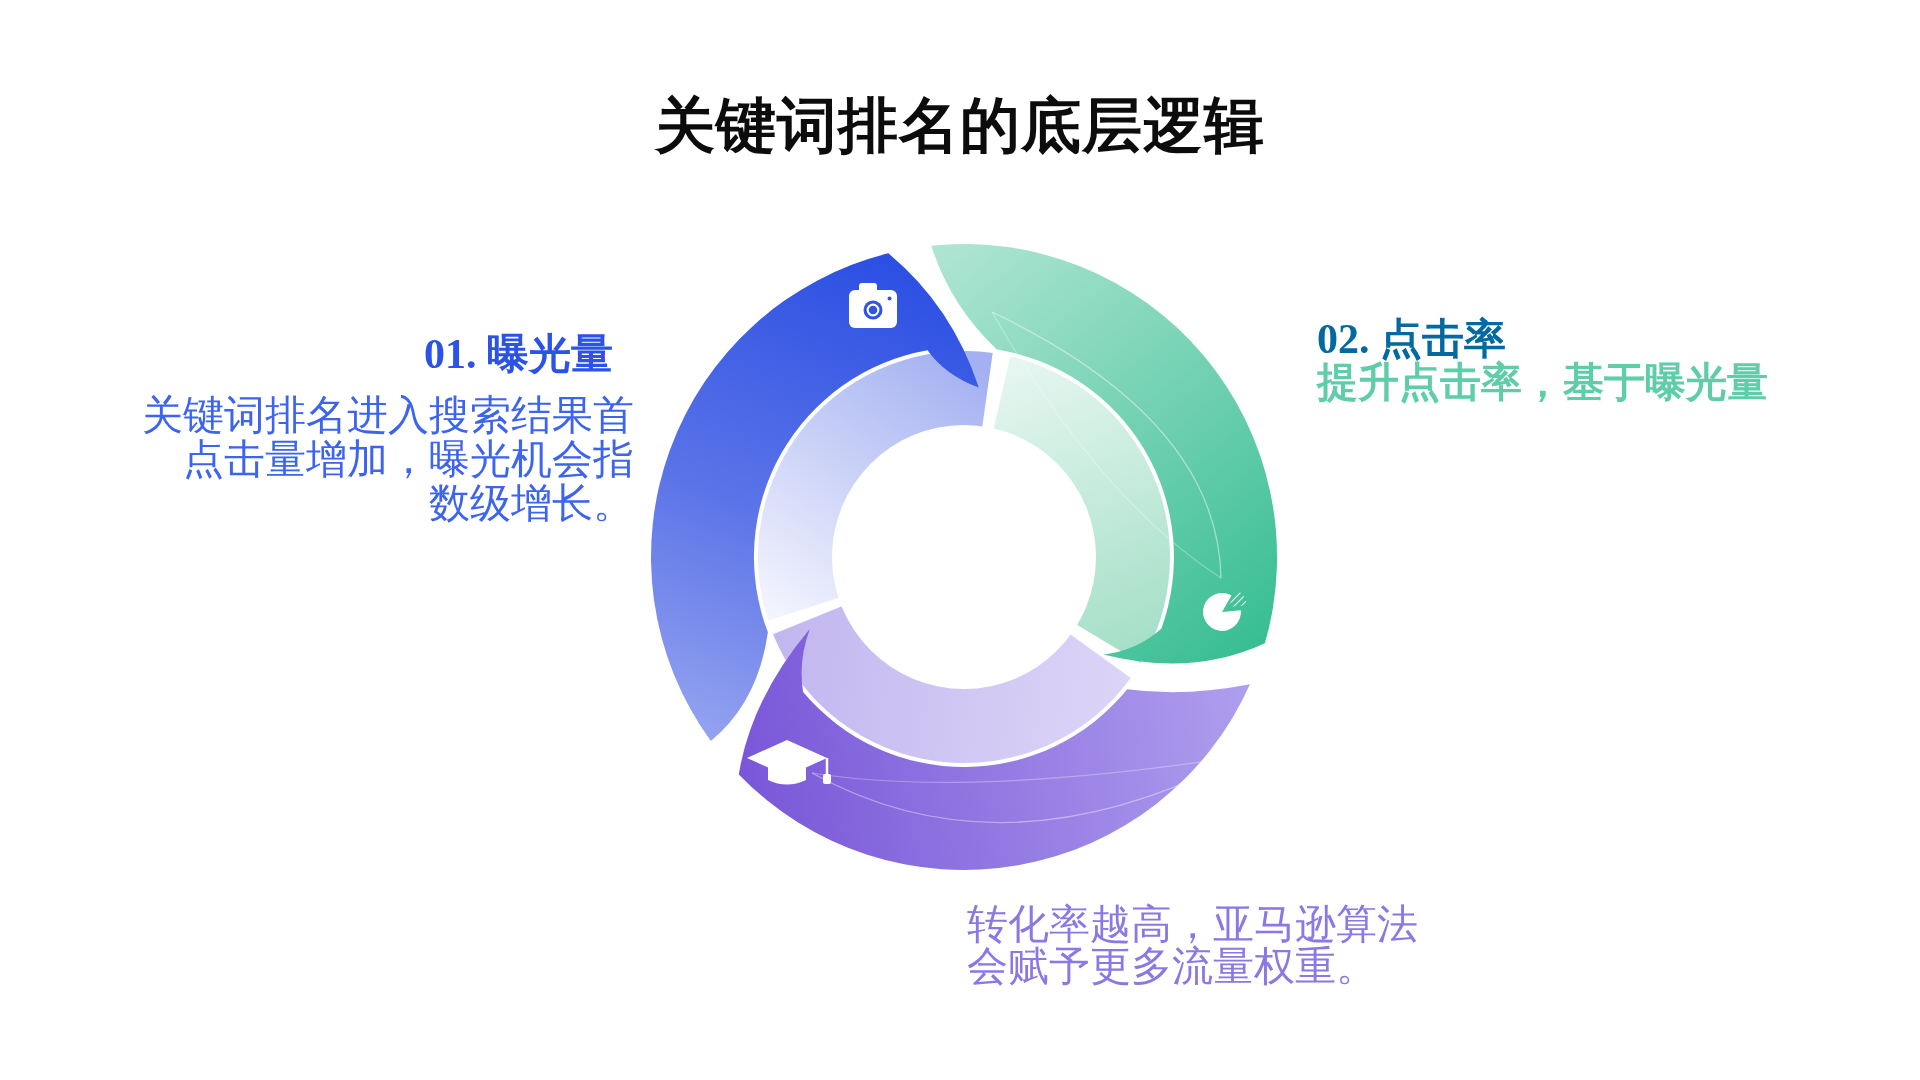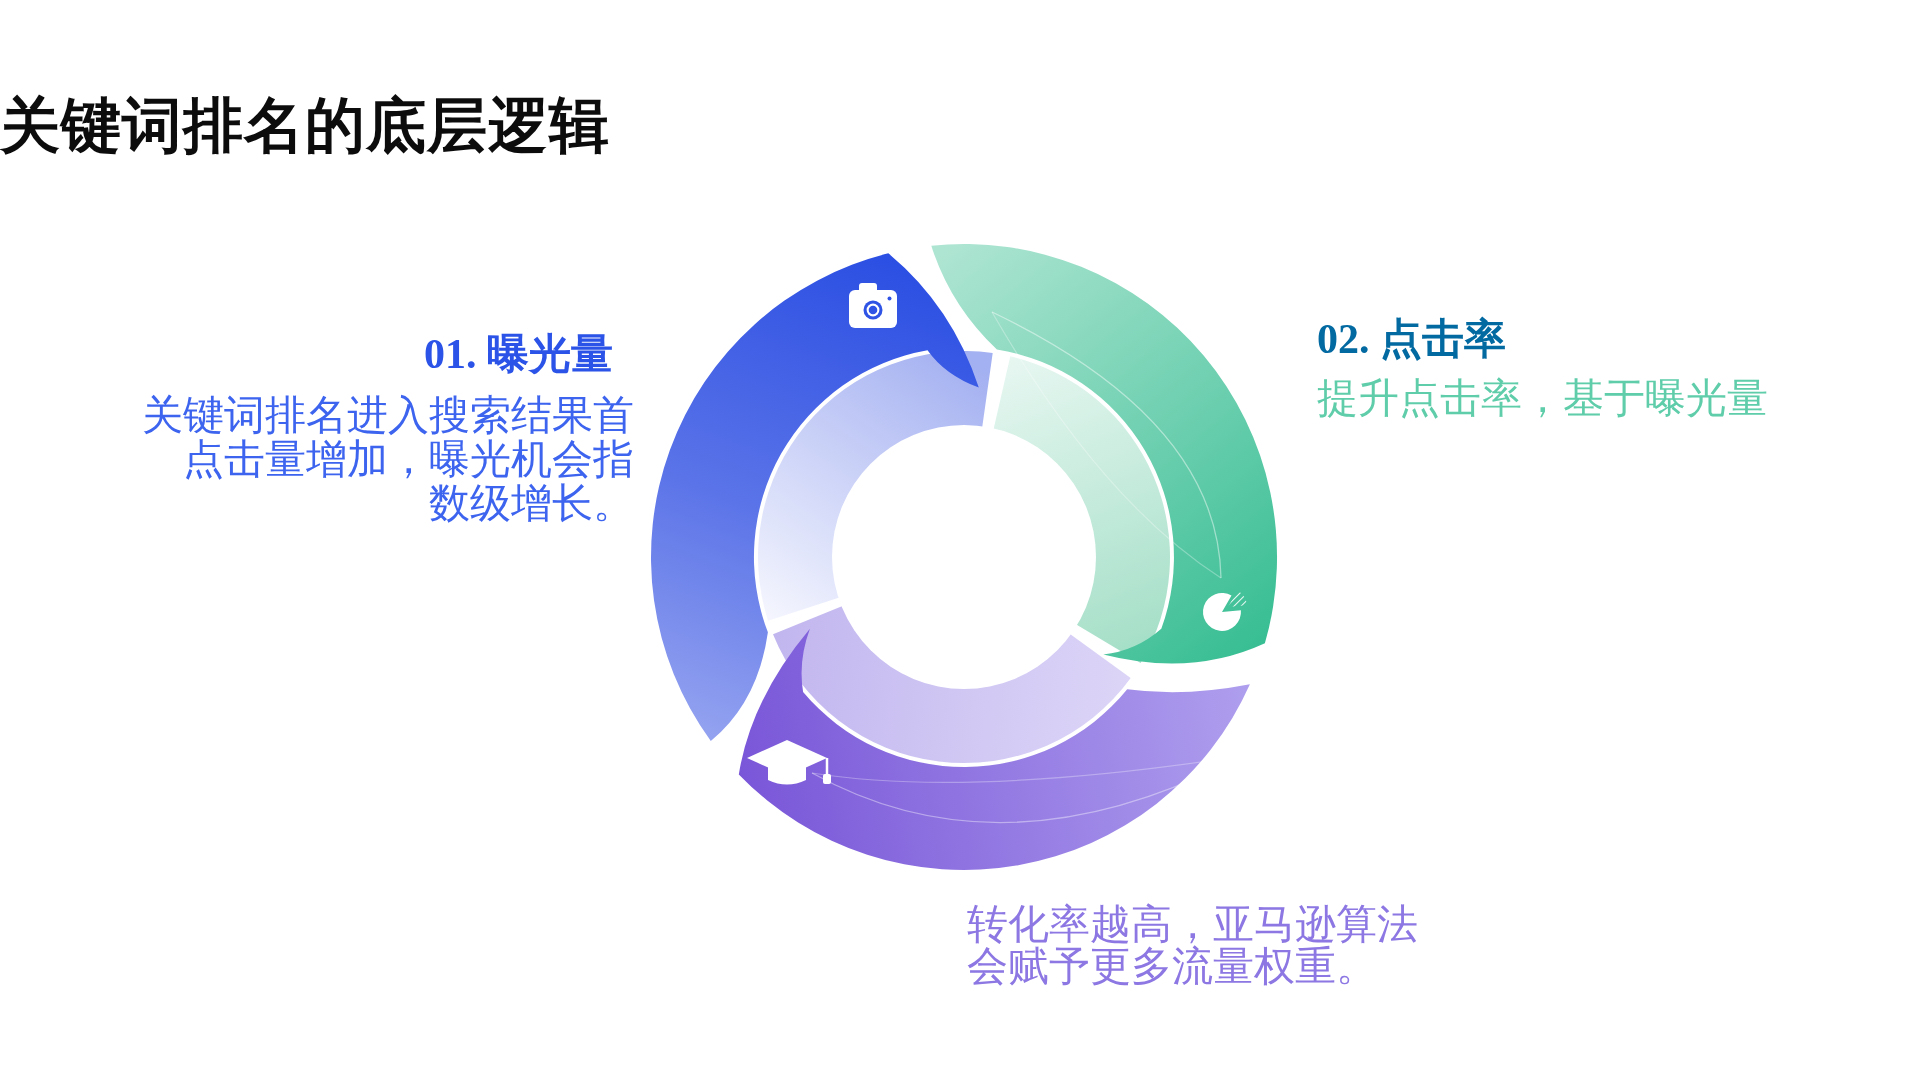--- a/index.html
+++ b/index.html
@@ -4,38 +4,38 @@
 <style>
   * { margin:0; padding:0; box-sizing:border-box; }
   html,body { background:#ffffff; }
   body { font-family:"Liberation Sans","DejaVu Sans",sans-serif; }
   .stage {
     position:relative; width:1920px; height:1080px;
     background:#ffffff; overflow:hidden;
   }
   .page-title {
     position:absolute; top:86px; left:0; width:1920px;
-    font-size:60px; font-weight:900;
+    text-align:center; font-size:60px; font-weight:900;
     letter-spacing:1px; color:#0c0c0c;
   }
   .donut-svg { position:absolute; left:0; top:0; width:1920px; height:1080px; }
 
   .block { position:absolute; }
   .step-heading { font-weight:700; font-size:42px; line-height:44px; white-space:nowrap;font-family:Liberation Serif, serif; }
   .step-body   { font-size:41px; line-height:44px; }
 
   
   .block-exposure { left:120px; top:332px; width:514px; text-align:right; }
   .block-exposure .step-heading { color:#2B53E7; padding-right:21px; }
   .block-exposure .step-body    { color:#3D64EF; margin-top:17px; }
 
   
   .block-ctr { left:1317px; top:317px; width:520px; text-align:left; }
   .block-ctr .step-heading { color:#0369a1; }
-  .block-ctr .step-body    { color:#5FCDA9; margin-top:16px; line-height:43px; }
+  .block-ctr .step-body    { color:#5FCDA9; line-height:43px;font-weight:bold; }
 
   
   .block-cvr-heading { left:737px; top:929px; color:#8067DE; }
   .block-cvr-body    { left:967px; top:903px; width:480px; color:#8C77E3; line-height:42px; }
 </style>
 </head>
 <body>
 
 <div class="stage">
 

